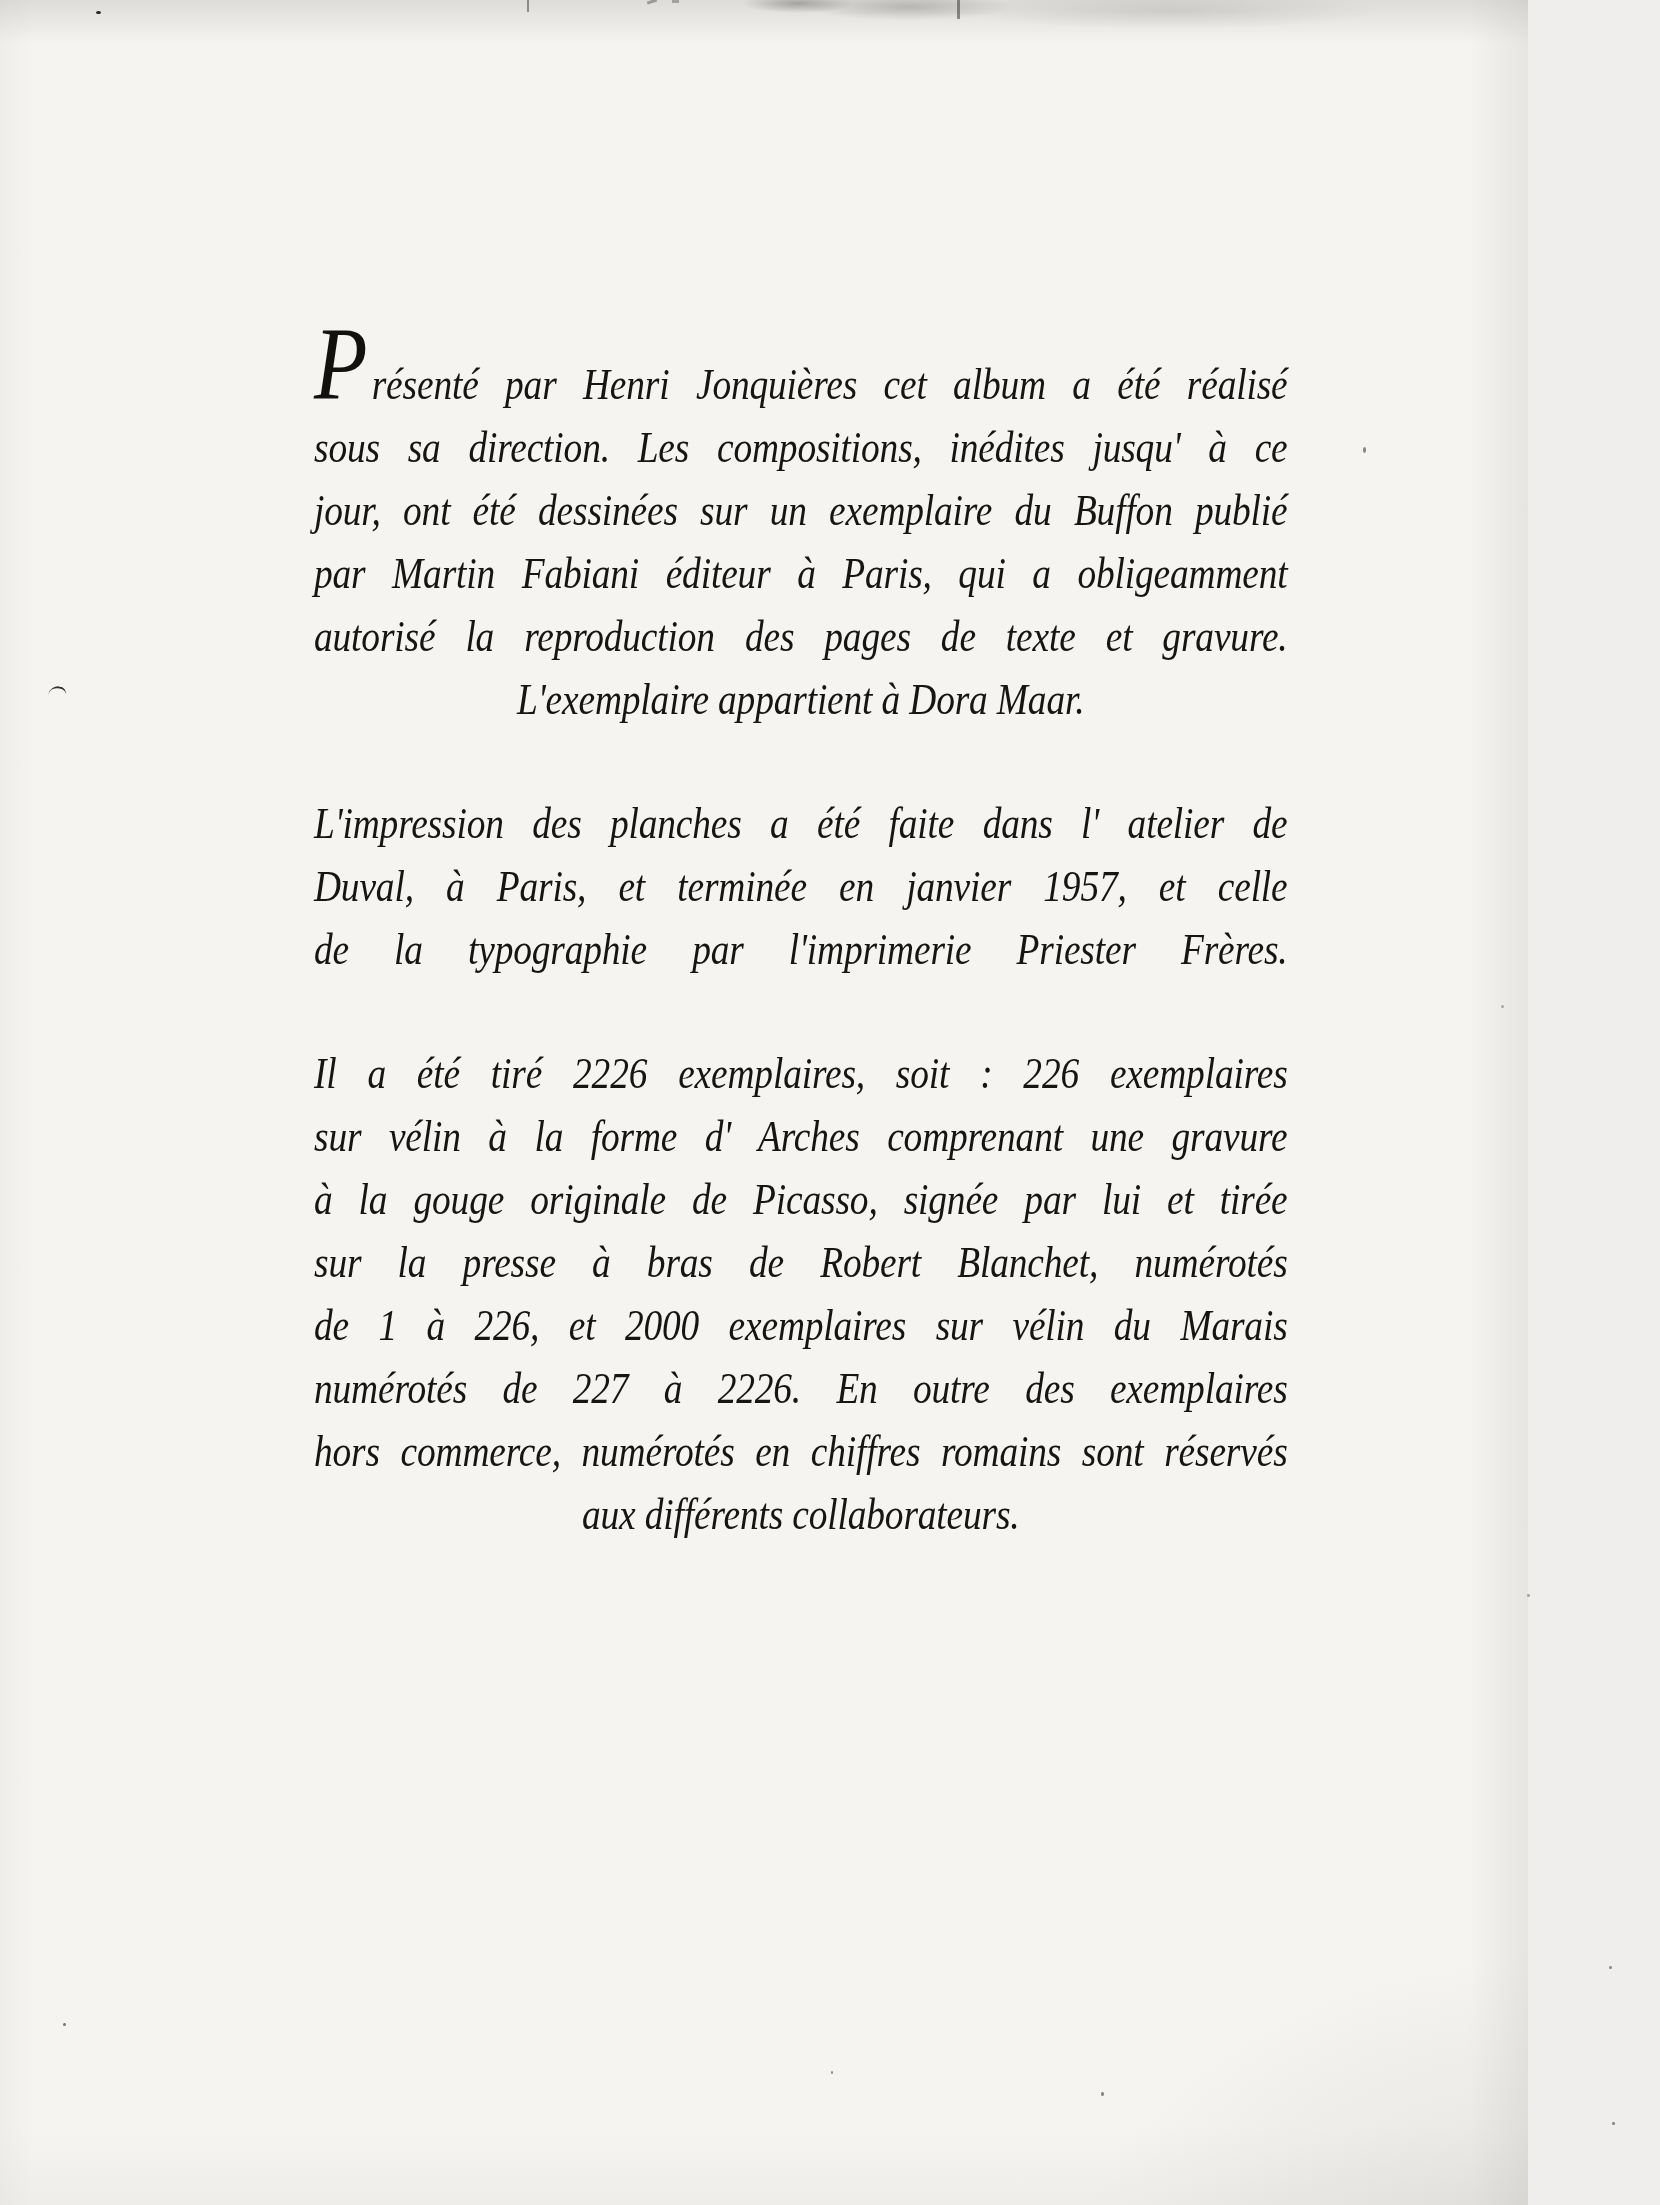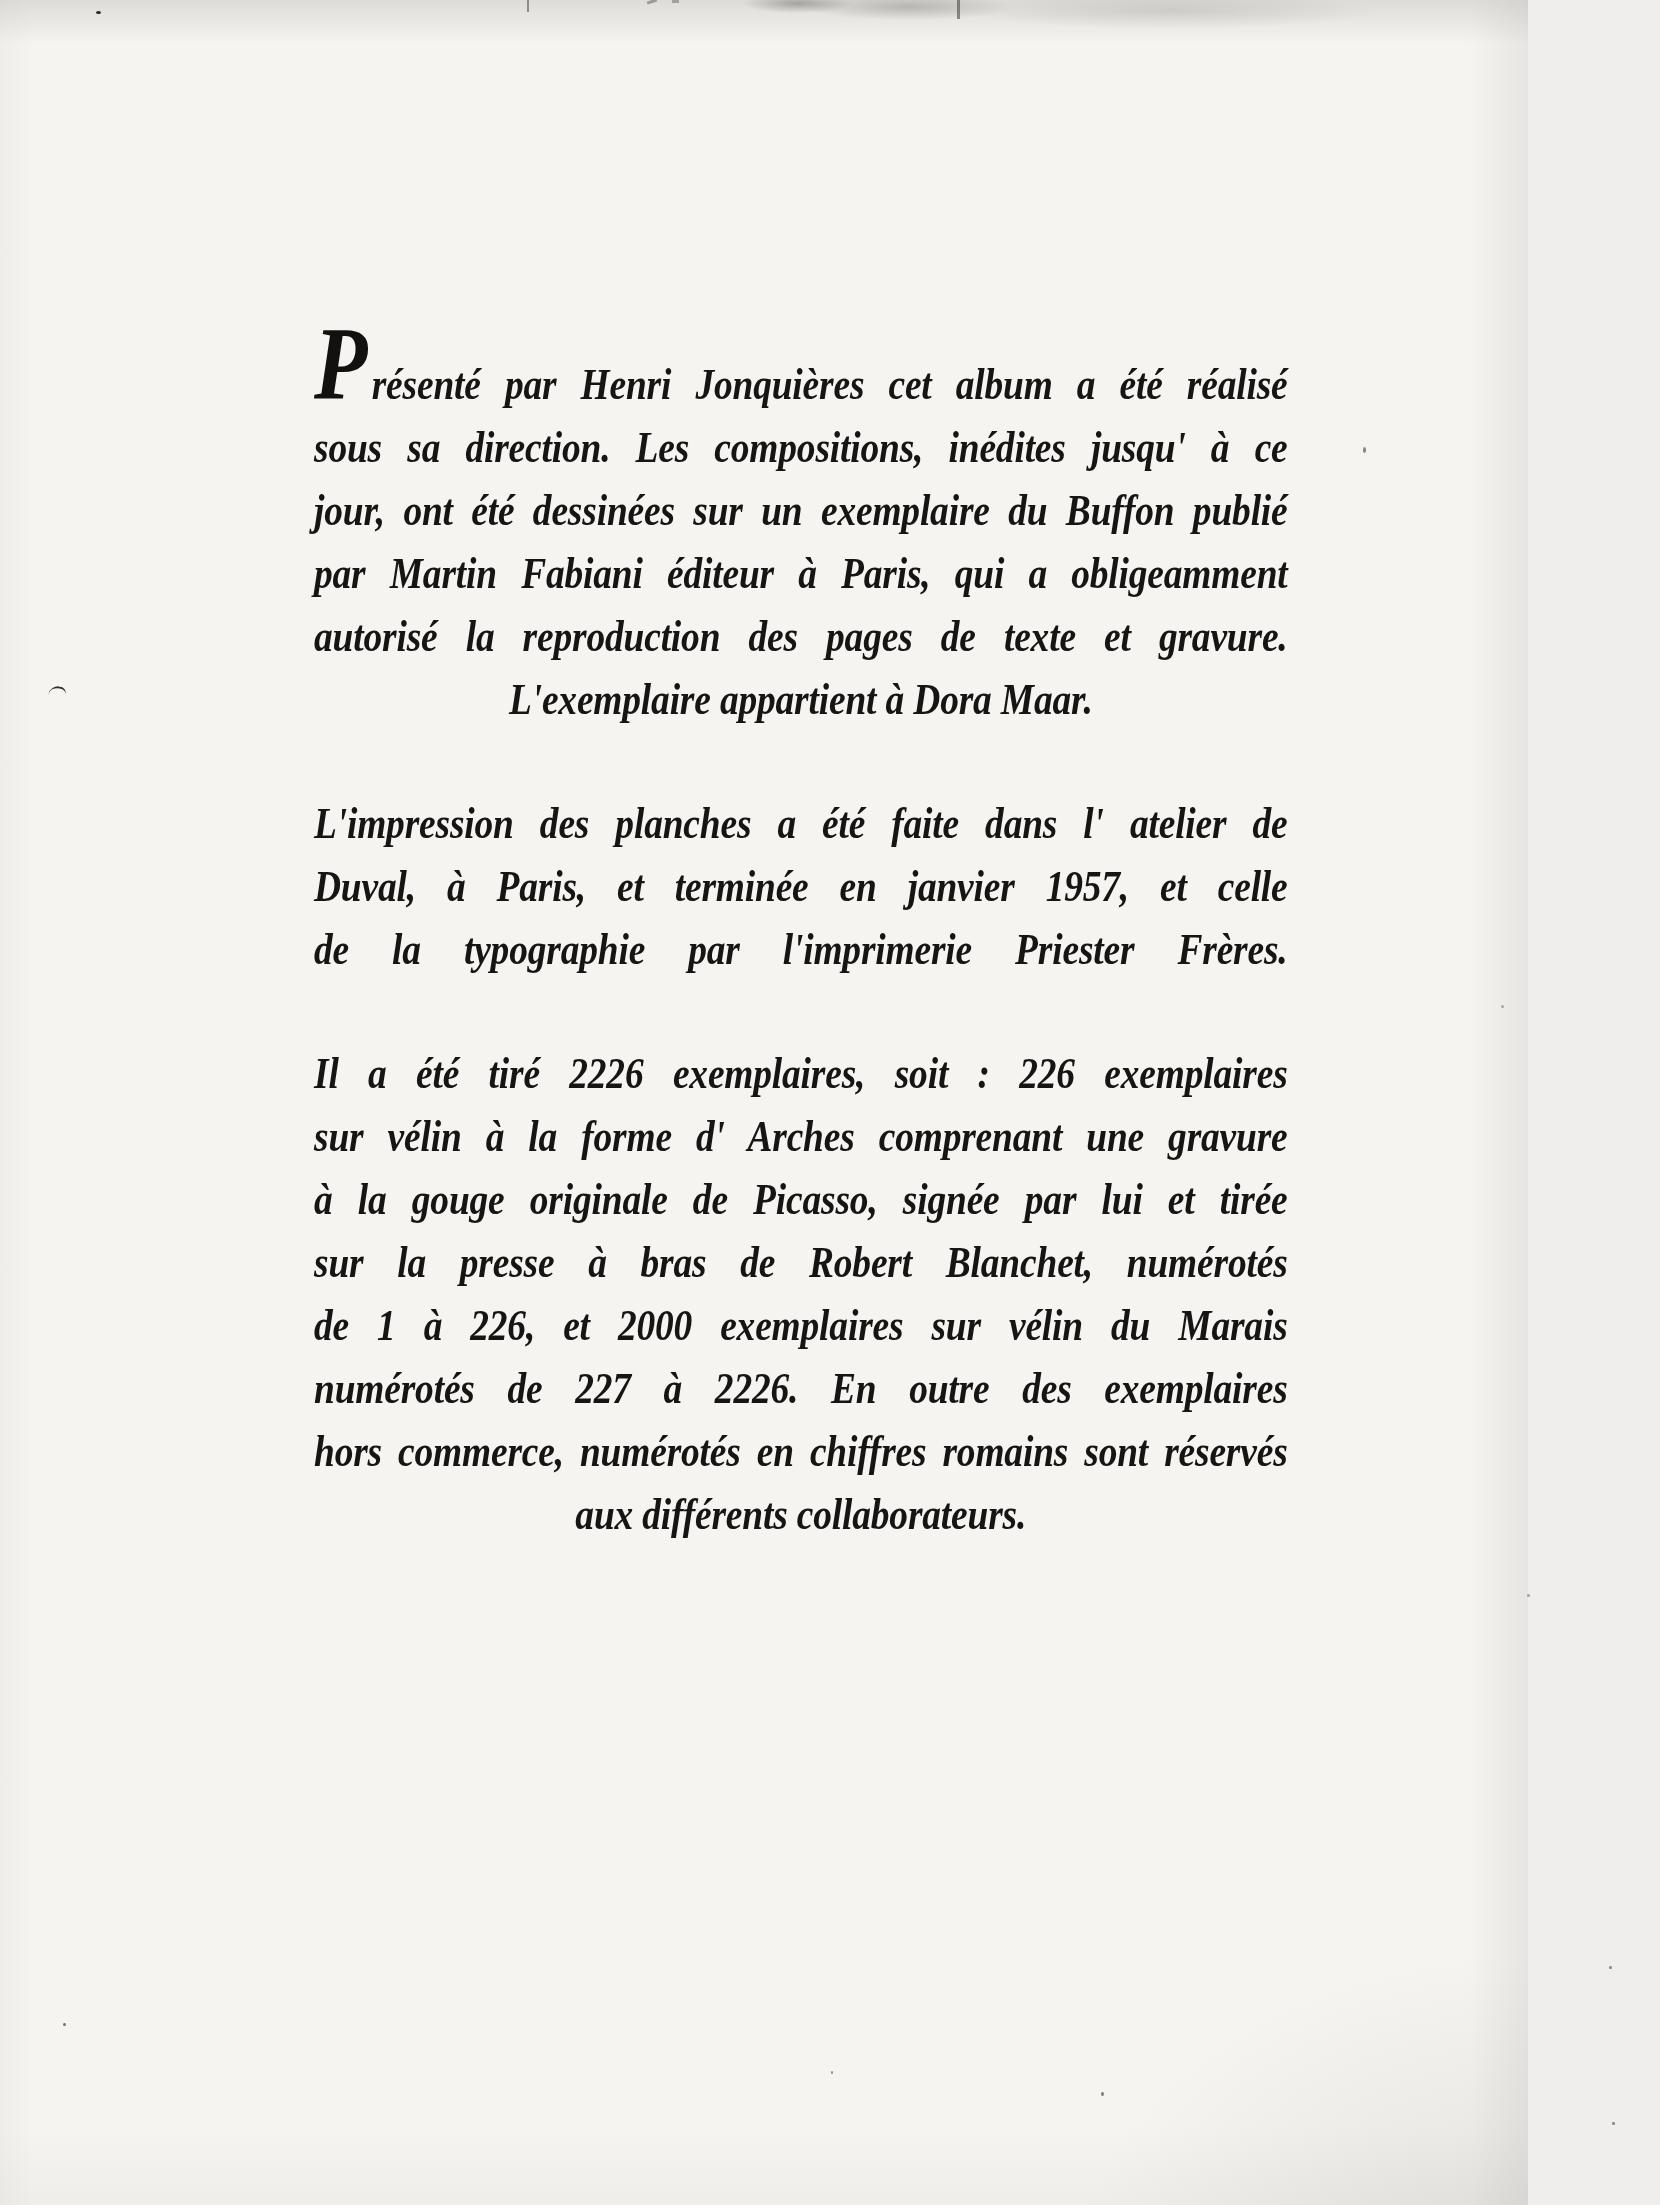--- a/index.html
+++ b/index.html
@@ -20,21 +20,20 @@
       radial-gradient(282px 25.6px at 1169px 10.2px, rgba(160,158,154,0.33), rgba(160,158,154,0) 75%),
       linear-gradient(180deg, rgba(168,166,162,0.30), rgba(168,166,162,0) 44px),
       linear-gradient(270deg, rgba(188,186,181,0.26), rgba(188,186,181,0) 60px),
       linear-gradient(90deg,  rgba(200,198,194,0.14), rgba(200,198,194,0) 34px),
       radial-gradient(648px 444px at 101% 103%, rgba(150,148,143,0.20), rgba(150,148,143,0) 72%),
       linear-gradient(0deg, rgba(182,180,175,0.10), rgba(182,180,175,0) 77px),
       #f5f4f1;
     font-family: "Liberation Serif", "DejaVu Serif", serif;
     font-style: italic;
     color: #161514;
-    font-weight: bold;
   }
   .text-block {
     position: absolute;
     left: 314px;
     top: 353px;
   }
   .para {
     width: 1144px;              
     transform: scaleX(0.851);   
     transform-origin: 0 0;

